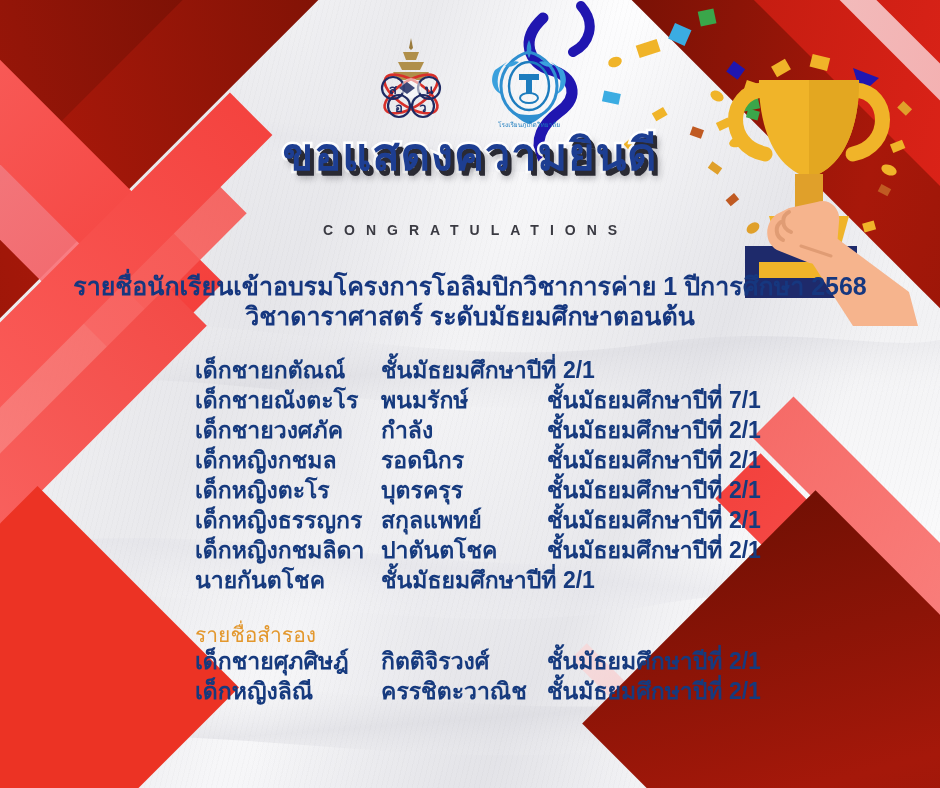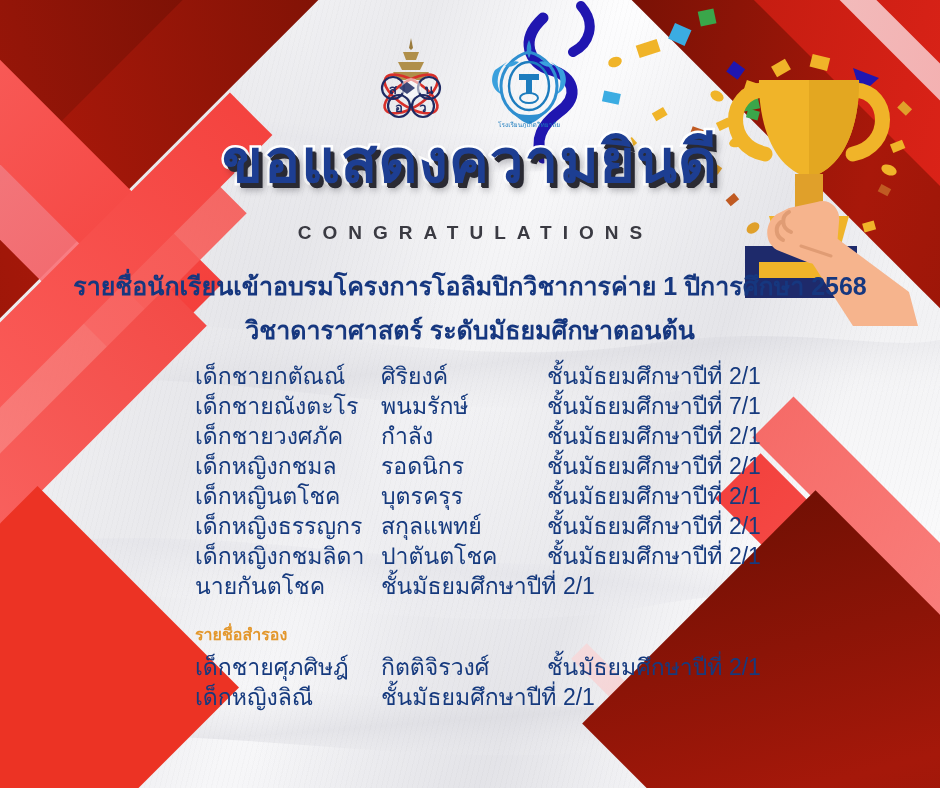--- a/index.html
+++ b/index.html
@@ -178,87 +178,87 @@
   .content {
     position: absolute;
     inset: 0;
     z-index: 8;
   }
 
   .headline {
     position: absolute;
     top: 132px; left: 0; right: 0;
     text-align: center;
-    font-size: 60px;
+    font-size: 45px;
     font-weight: 700;
     letter-spacing: 1px;
     color: #1d3e92;
     -webkit-text-stroke: 5px #ffffff;
     paint-order: stroke fill;
     text-shadow:
       3px 4px 0 #2a2a33,
       4px 5px 0 #2a2a33,
       5px 7px 7px rgba(20,20,30,.35);
     line-height: 1;
     white-space: nowrap;
   }
 
   .congrats {
     position: absolute;
     top: 222px; left: 0; right: 0;
     text-align: center;
-    font-size: 19px;
+    font-size: 14px;
     font-weight: 600;
     letter-spacing: 11px;
     text-indent: 11px;
     color: #3a3a42;
   }
 
   .subtitle-1 {
     position: absolute;
     top: 266px; left: 0; right: 0;
     text-align: center;
     font-size: 25px;
     font-weight: 700;
     color: #16377f;
     white-space: nowrap;
   }
   .subtitle-2 {
     position: absolute;
-    top: 310px; left: 0; right: 0;
+    top: 296px; left: 0; right: 0;
     text-align: center;
     font-size: 25px;
     font-weight: 700;
     color: #16377f;
     white-space: nowrap;
   }
 
   .roster {
     position: absolute;
     top: 358px;
     left: 195px;
     width: 600px;
   }
   .row {
     display: flex;
-    align-items: flex-start;
+    align-items: flex-end;
     height: 30px;
     font-size: 23px;
-    font-weight: 400;
+    font-weight: 700;
     color: #163a7e;
     white-space: nowrap;
   }
   .col-first { width: 186px; flex: 0 0 186px; }
   .col-last  { width: 166px; flex: 0 0 166px; }
   .col-class { flex: 1 1 auto; }
 
   .reserve-gap { height: 22px; }
   .reserve-head {
-    font-size: 16px;
-    font-weight: 700;
+    font-size: 21px;
+    font-weight: 400;
     color: #e3972c;
     height: 29px;
     line-height: 29px;
   }
 </style>
 </head>
 <body>
 
 <div class="poster">
 
@@ -396,40 +396,39 @@
 
   <div class="content">
     <div class="headline">ขอแสดงความยินดี</div>
     <div class="congrats">CONGRATULATIONS</div>
     <div class="subtitle-1">รายชื่อนักเรียนเข้าอบรมโครงการโอลิมปิกวิชาการค่าย 1 ปีการศึกษา 2568</div>
     <div class="subtitle-2">วิชาดาราศาสตร์ ระดับมัธยมศึกษาตอนต้น</div>
 
     <div class="roster">
       <div class="row">
         <span class="col-first">เด็กชายกตัณณ์</span>
-        <span class="col-last">ศิริยงค์</span>
         <span class="col-class">ชั้นมัธยมศึกษาปีที่ 2/1</span>
       </div>
       <div class="row">
         <span class="col-first">เด็กชายณังตะโร</span>
         <span class="col-last">พนมรักษ์</span>
         <span class="col-class">ชั้นมัธยมศึกษาปีที่ 7/1</span>
       </div>
       <div class="row">
         <span class="col-first">เด็กชายวงศภัค</span>
         <span class="col-last">กำลัง</span>
         <span class="col-class">ชั้นมัธยมศึกษาปีที่ 2/1</span>
       </div>
       <div class="row">
         <span class="col-first">เด็กหญิงกชมล</span>
         <span class="col-last">รอดนิกร</span>
         <span class="col-class">ชั้นมัธยมศึกษาปีที่ 2/1</span>
       </div>
       <div class="row">
-        <span class="col-first">เด็กหญินตโชค</span>
+        <span class="col-first">เด็กหญิงตะโร</span>
         <span class="col-last">บุตรครุร</span>
         <span class="col-class">ชั้นมัธยมศึกษาปีที่ 2/1</span>
       </div>
       <div class="row">
         <span class="col-first">เด็กหญิงธรรญกร</span>
         <span class="col-last">สกุลแพทย์</span>
         <span class="col-class">ชั้นมัธยมศึกษาปีที่ 2/1</span>
       </div>
       <div class="row">
         <span class="col-first">เด็กหญิงกชมลิดา</span>
@@ -444,18 +443,19 @@
       <div class="reserve-gap"></div>
       <div class="reserve-head">รายชื่อสำรอง</div>
 
       <div class="row">
         <span class="col-first">เด็กชายศุภศิษฎ์</span>
         <span class="col-last">กิตติจิรวงศ์</span>
         <span class="col-class">ชั้นมัธยมศึกษาปีที่ 2/1</span>
       </div>
       <div class="row">
         <span class="col-first">เด็กหญิงลิณี</span>
+        <span class="col-last">ครรชิตะวาณิช</span>
         <span class="col-class">ชั้นมัธยมศึกษาปีที่ 2/1</span>
       </div>
     </div>
   </div>
 
 </div>
 
 </body></html>

